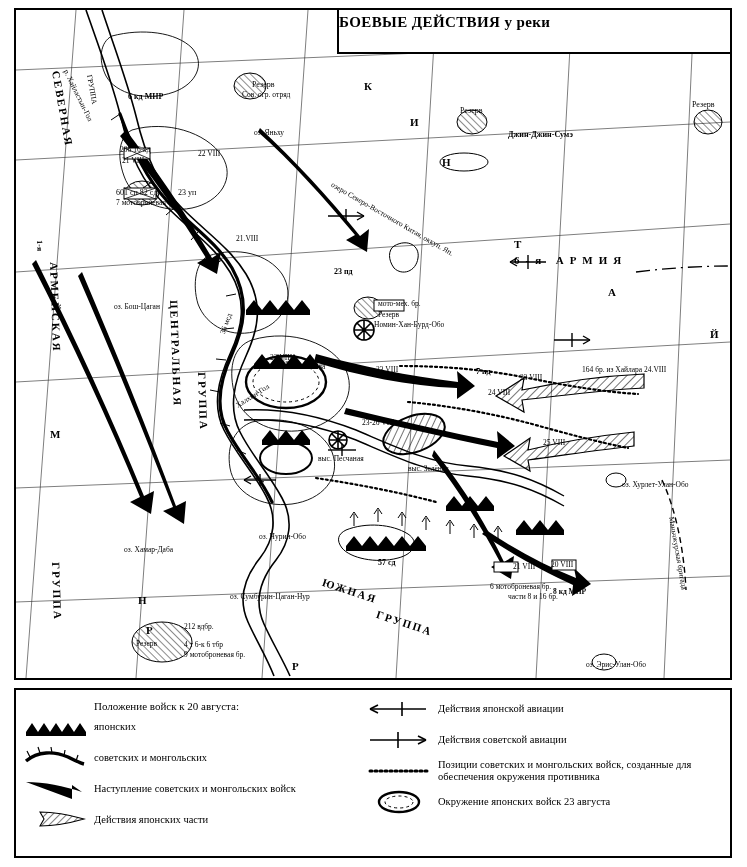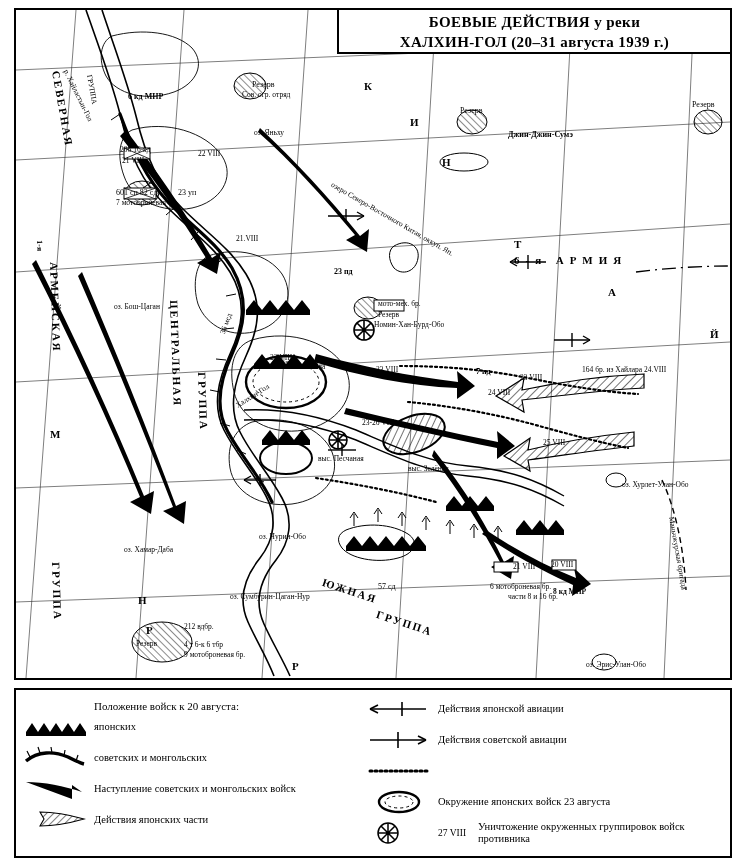--- a/index.html
+++ b/index.html
@@ -29,21 +29,21 @@
     overflow: hidden;
     background: #fff;
   }
   .title-box {
     position: absolute;
     left: 337px; top: 8px;
     width: 395px; height: 46px;
     border: 2px solid #000;
     background: #fff;
     box-sizing: border-box;
-    text-align: center;
+    text-align: left;
     z-index: 40;
     padding-top: 2px;
   }
   .title-line {
     font-family: "Liberation Serif", serif;
     font-weight: bold;
     font-size: 15px;
     letter-spacing: 0.4px;
     line-height: 20px;
     white-space: nowrap;
@@ -327,21 +327,21 @@
       <div class="lbl sm" style="left:527px;top:380px;margin-top:48px;">25 VIII</div>
       <div class="lbl sm" style="left:566px;top:355px;">164 бр. из Хайлара 24.VIII</div>
       <div class="lbl sm" style="left:346px;top:408px;">23-26 VIII</div>
       <div class="lbl sm" style="left:392px;top:454px;">выс. Зелёная</div>
       <div class="lbl sm" style="left:302px;top:444px;">выс. Песчаная</div>
       <div class="lbl sm" style="left:218px;top:392px;transform:rotate(-32deg);transform-origin:left top;">Халхин-Гол</div>
       <div class="lbl sm" style="left:264px;top:352px;">выс. Ремизова</div>
       <div class="lbl sm" style="left:254px;top:343px;">22 VIII</div>
       <div class="lbl sm" style="left:202px;top:322px;transform:rotate(-70deg);transform-origin:left top;">36 мсд</div>
       <div class="lbl sm" style="left:98px;top:292px;">оз. Бош-Цаган</div>
-      <div class="lbl" style="left:362px;top:572px;font-weight:normal;">57 сд</div>
+      <div class="lbl" style="left:362px;top:548px;font-weight:bold;">57 сд</div>
       <div class="lbl sm" style="left:497px;top:552px;">21 VIII</div>
       <div class="lbl sm" style="left:535px;top:550px;">20 VIII</div>
       <div class="lbl sm" style="left:537px;top:577px;font-weight:bold;">8 кд МНР</div>
       <div class="lbl sm" style="left:492px;top:582px;">части 8 и 16 бр.</div>
       <div class="lbl sm" style="left:474px;top:572px;">6 мотоброневая бр.</div>
       <div class="lbl sm" style="left:606px;top:470px;">оз. Хурлет-Улан-Обо</div>
       <div class="lbl sm" style="left:570px;top:650px;">оз. Эрис-Улан-Обо</div>
       <div class="lbl sm" style="left:660px;top:506px;transform:rotate(80deg);transform-origin:left top;">Маньчжурская бригада</div>
       <div class="lbl sm" style="left:243px;top:522px;">оз. Нурин-Обо</div>
       <div class="lbl sm" style="left:108px;top:535px;">оз. Хамар-Даба</div>
@@ -358,21 +358,20 @@
       <div class="lbl med" style="left:394px;top:108px;">И</div>
       <div class="lbl med" style="left:498px;top:230px;">Т</div>
       <div class="lbl med" style="left:592px;top:278px;">А</div>
       <div class="lbl med" style="left:694px;top:320px;">Й</div>
       <div class="lbl med" style="left:426px;top:148px;">Н</div>
     </div>
   </div>
 
   <div class="title-box">
     <div class="title-line">БОЕВЫЕ ДЕЙСТВИЯ у реки</div>
-    <div class="title-line">ХАЛХИН-ГОЛ (20–31 августа 1939 г.)</div>
   </div>
 
   <div class="legend">
 
     <div class="legend-col left">
       <div class="legend-head">Положение войск к 20 августа:</div>
 
       <div class="legend-row">
         <div class="legend-sym">
           <svg width="62" height="26" viewBox="0 0 62 26">
@@ -439,39 +438,28 @@
         </div>
         <div class="legend-text">Действия советской авиации</div>
       </div>
 
       <div class="legend-row">
         <div class="legend-sym">
           <svg width="62" height="26" viewBox="0 0 62 26">
             <line x1="2" y1="13" x2="60" y2="13" stroke="#000" stroke-width="3" stroke-dasharray="2 3" stroke-linecap="round"></line>
           </svg>
         </div>
+        <div class="legend-text">Позиции советских и монгольских войск, созданные для обеспечения окружения противника</div>
       </div>
 
       <div class="legend-row">
         <div class="legend-sym">
           <svg width="62" height="26" viewBox="0 0 62 26">
             <ellipse cx="31" cy="13" rx="20" ry="10" fill="none" stroke="#000" stroke-width="2.4"></ellipse>
             <ellipse cx="31" cy="13" rx="14" ry="6" fill="none" stroke="#000" stroke-width="1" stroke-dasharray="3 3"></ellipse>
           </svg>
         </div>
         <div class="legend-text">Окружение японских войск 23 августа</div>
       </div>
 
-      <div class="legend-row">
-        <div class="legend-sym">
-          <svg width="62" height="26" viewBox="0 0 62 26">
-            <g transform="translate(20,13)" stroke="#000" stroke-width="1.5" fill="none">
-              <circle r="10"></circle>
-              <path d="M-7,-7 L7,7 M7,-7 L-7,7 M0,-10 L0,10 M-10,0 L10,0"></path>
-            </g>
-          </svg>
-        </div>
-        <div class="legend-text" style="min-width:34px;font-size:9.5px;margin-right:6px;">27 VIII</div>
-        <div class="legend-text">Уничтожение окруженных группировок войск противника</div>
-      </div>
     </div>
   </div>
 </div>
 
 </body></html>

